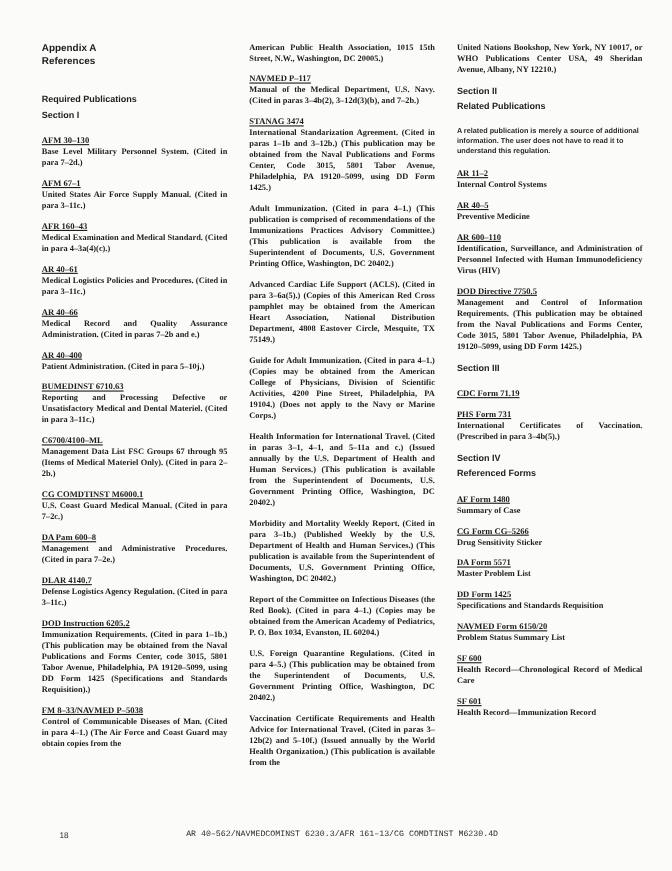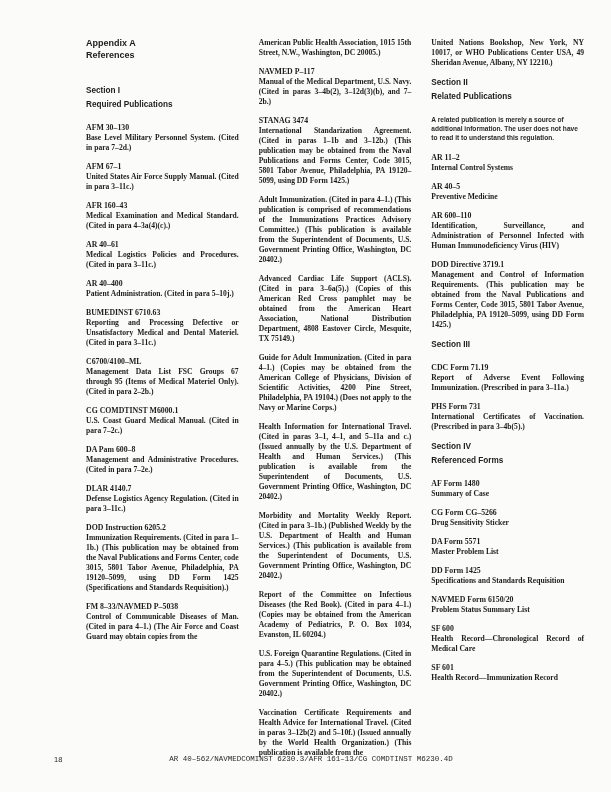--- a/index.html
+++ b/index.html
@@ -9,37 +9,36 @@
     background:#fbfbf9;
     color:#1c1c1c;
     overflow:hidden;
     font-family:"Liberation Serif","DejaVu Serif",serif;
   }
   .content{
     position:absolute;
     left:38px;top:38px;right:27px;
     display:flex;
     gap:20px;
-    margin-left:48px;
   }
   .col{flex:1 1 0;min-width:0;}
   .blk{margin-bottom:9px;}
   .title{
     font-family:"Liberation Sans","DejaVu Sans",sans-serif;
     font-weight:bold;font-size:9px;line-height:11.5px;
     margin-bottom:24px;
   }
   .section{
     font-family:"Liberation Sans","DejaVu Sans",sans-serif;
     font-weight:bold;font-size:8.2px;line-height:11px;
     margin-top:5px;margin-bottom:13px;
   }
   .section .hline{margin-bottom:3px;}
   .ehead{
-    font-weight:bold;font-size:7.8px;line-height:10px;
+    font-weight:bold;font-size:7.8px;line-height:10px;text-decoration:underline;
   }
   .ebody{
     font-size:7.6px;line-height:10px;
     text-align:justify;
     font-weight:bold;
   }
   .body .ebody{text-align:justify;}
   .note{
     font-family:"Liberation Sans","DejaVu Sans",sans-serif;
     font-size:6.6px;line-height:9px;color:#2a2a2a;
@@ -59,40 +58,44 @@
 <body>
 
 <div class="page">
   <div class="content" id="columns">
       <div class="col">
         <div class="blk title">
           <div class="hline">Appendix A</div>
           <div class="hline">References</div>
         </div>
         <div class="blk section">
+          <div class="hline">Required Publications</div>
           <div class="hline">Section I</div>
-          <div class="hline">Required Publications</div>
         </div>
         <div class="blk entry">
           <div class="ehead">AFM 30–130</div>
           <div class="ebody">Base Level Military Personnel System. (Cited in para 7–2d.)</div>
         </div>
         <div class="blk entry">
           <div class="ehead">AFM 67–1</div>
           <div class="ebody">United States Air Force Supply Manual. (Cited in para 3–11c.)</div>
         </div>
         <div class="blk entry">
           <div class="ehead">AFR 160–43</div>
           <div class="ebody">Medical Examination and Medical Standard. (Cited in para 4–3a(4)(c).)</div>
         </div>
         <div class="blk entry">
           <div class="ehead">AR 40–61</div>
           <div class="ebody">Medical Logistics Policies and Procedures. (Cited in para 3–11c.)</div>
         </div>
         <div class="blk entry">
+          <div class="ehead">AR 40–66</div>
+          <div class="ebody">Medical Record and Quality Assurance Administration. (Cited in paras 7–2b and e.)</div>
+        </div>
+        <div class="blk entry">
           <div class="ehead">AR 40–400</div>
           <div class="ebody">Patient Administration. (Cited in para 5–10j.)</div>
         </div>
         <div class="blk entry">
           <div class="ehead">BUMEDINST 6710.63</div>
           <div class="ebody">Reporting and Processing Defective or Unsatisfactory Medical and Dental Materiel. (Cited in para 3–11c.)</div>
         </div>
         <div class="blk entry">
           <div class="ehead">C6700/4100–ML</div>
           <div class="ebody">Management Data List FSC Groups 67 through 95 (Items of Medical Materiel Only). (Cited in para 2–2b.)</div>
@@ -172,29 +175,28 @@
         </div>
         <div class="blk entry">
           <div class="ehead">AR 40–5</div>
           <div class="ebody">Preventive Medicine</div>
         </div>
         <div class="blk entry">
           <div class="ehead">AR 600–110</div>
           <div class="ebody">Identification, Surveillance, and Administration of Personnel Infected with Human Immunodeficiency Virus (HIV)</div>
         </div>
         <div class="blk entry">
-          <div class="ehead">DOD Directive 3719.1</div>
+          <div class="ehead">DOD Directive 7750.5</div>
           <div class="ebody">Management and Control of Information Requirements. (This publication may be obtained from the Naval Publications and Forms Center, Code 3015, 5801 Tabor Avenue, Philadelphia, PA 19120–5099, using DD Form 1425.)</div>
         </div>
         <div class="blk section">
           <div class="hline">Section III</div>
         </div>
         <div class="blk entry">
           <div class="ehead">CDC Form 71.19</div>
-          <div class="ebody">Report of Adverse Event Following Immunization. (Prescribed in para 3–11a.)</div>
         </div>
         <div class="blk entry">
           <div class="ehead">PHS Form 731</div>
           <div class="ebody">International Certificates of Vaccination. (Prescribed in para 3–4b(5).)</div>
         </div>
         <div class="blk section">
           <div class="hline">Section IV</div>
           <div class="hline">Referenced Forms</div>
         </div>
         <div class="blk entry">

